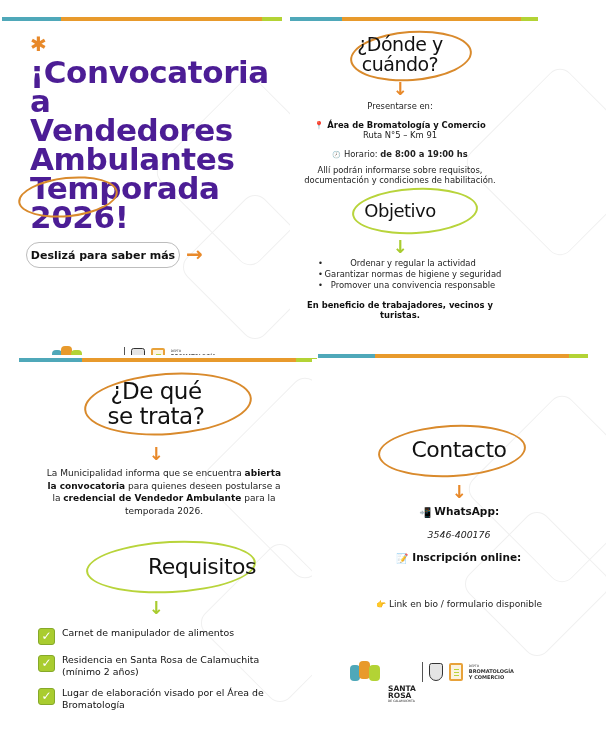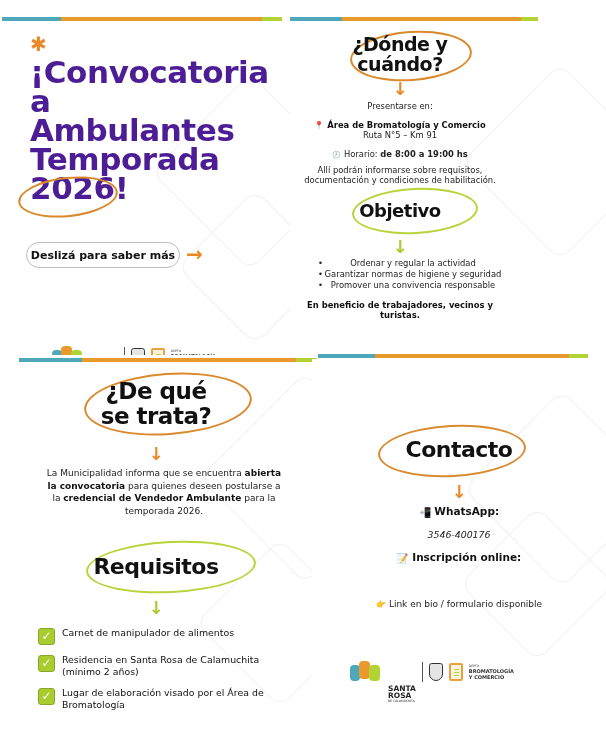--- a/index.html
+++ b/index.html
@@ -18,21 +18,21 @@
   #p1 .title { position: absolute; left: 30px; top: 58px; font-family: "DejaVu Sans", sans-serif; font-weight: bold; font-size: 31px; line-height: 29px; letter-spacing: -0.4px; color: #4c1d95; }
   #p1 .ring-2026 { position: absolute; left: 18px; top: 177px; width: 100px; height: 40px; border: 2px solid #d98a2c; border-radius: 50%; transform: rotate(-6deg); }
   #p1 .cta { position: absolute; left: 26px; top: 242px; width: 154px; height: 26px; border: 1px solid #bdbdbd; border-radius: 14px; display: flex; align-items: center; justify-content: center; font-weight: bold; font-size: 11px; color: #111; background: #fff; }
   #p1 .cta-arrow { position: absolute; left: 186px; top: 244px; color: #e8892a; font-size: 20px; font-weight: bold; }
   #p1 .logos { position: absolute; left: 52px; top: 326px; }
 
   
   #p2 { left: 290px; top: 0; width: 316px; height: 355px; }
   .center-col { position: absolute; left: 0; width: 100%; text-align: center; }
   .heading-ring { position: absolute; border-radius: 50%; }
-  .heading { font-weight: bold; color: #111; letter-spacing: -0.5px; }
+  .heading { font-weight: normal; color: #111; letter-spacing: -0.5px; }
   .arrow-down { font-weight: bold; font-size: 18px; line-height: 18px; }
   .small { font-size: 8.4px; color: #222; line-height: 10px; }
 
   #p2 .ring-donde { left: 60px; top: 31px; width: 122px; height: 50px; border: 2px solid #d98a2c; transform: rotate(-4deg); }
   #p2 .donde { top: 34px; width: 100%; font-size: 19px; line-height: 20px; left: -48px; }
   #p2 .arrow1 { top: 80px; left: -48px; color: #e8892a; }
   #p2 .presentarse { top: 101px; left: -48px; }
   #p2 .area { top: 120px; left: -48px; font-weight: bold; color: #111; }
   #p2 .ruta { top: 130px; left: -48px; }
   #p2 .horario { top: 149px; left: -48px; }
@@ -109,20 +109,21 @@
     <span style="width:72%; background:#e89a2c;"></span>
     <span style="width:7%; background:#b3d335;"></span>
 </div>
 
 <section class="panel" id="p1" style="top:22px; height:333px;">
   <div class="deco" style="left:180px; top:80px; width:140px; height:140px;"></div>
   <div class="deco" style="left:200px; top:190px; width:110px; height:110px;"></div>
   <span class="asterisk" style="top:10px;">✱</span>
   <h1 class="title" style="top:36px;">
     <div>¡Convocatoria a</div>
+    <div>Vendedores</div>
     <div>Ambulantes</div>
     <div>Temporada</div>
     <div>2026!</div>
   </h1>
   <div class="ring-2026" style="top:155px;"></div>
   <div class="cta" style="top:220px;">Deslizá para saber más</div>
   <span class="cta-arrow" style="top:220px;">→</span>
   <div class="logos" style="top:304px;">
     <div class="logo-row">
       <div class="src-mark">
@@ -188,21 +189,21 @@
   <div class="heading-ring ring-que" style="top:10px;"></div>
   <h2 class="center-col heading que" style="top:16px;">
     <div>¿De qué</div>
       <div>se trata?</div>
   </h2>
   <div class="center-col arrow-down arrow3" style="top:82px;">↓</div>
   <p class="info" style="top:104px;">
     <span>La Municipalidad informa que se encuentra </span><b>abierta la convocatoria</b><span> para quienes deseen postularse a la </span><b>credencial de Vendedor Ambulante</b><span> para la temporada 2026.</span>
   </p>
   <div class="heading-ring ring-req" style="top:178px;"></div>
-  <h2 class="center-col heading requisitos" style="top:192px;">Requisitos</h2>
+  <h2 class="center-col heading requisitos" style="top:192px;margin-left:46px;">Requisitos</h2>
   <div class="center-col arrow-down arrow4" style="top:236px;">↓</div>
   <ul class="req-list" style="top:264px;">
     <li>
       <span class="check">✓</span>
       <span class="req-text"><span>Carnet de manipulador de alimentos</span></span>
     </li>
     <li>
       <span class="check">✓</span>
       <span class="req-text">
           <div>Residencia en Santa Rosa de Calamuchita</div>

